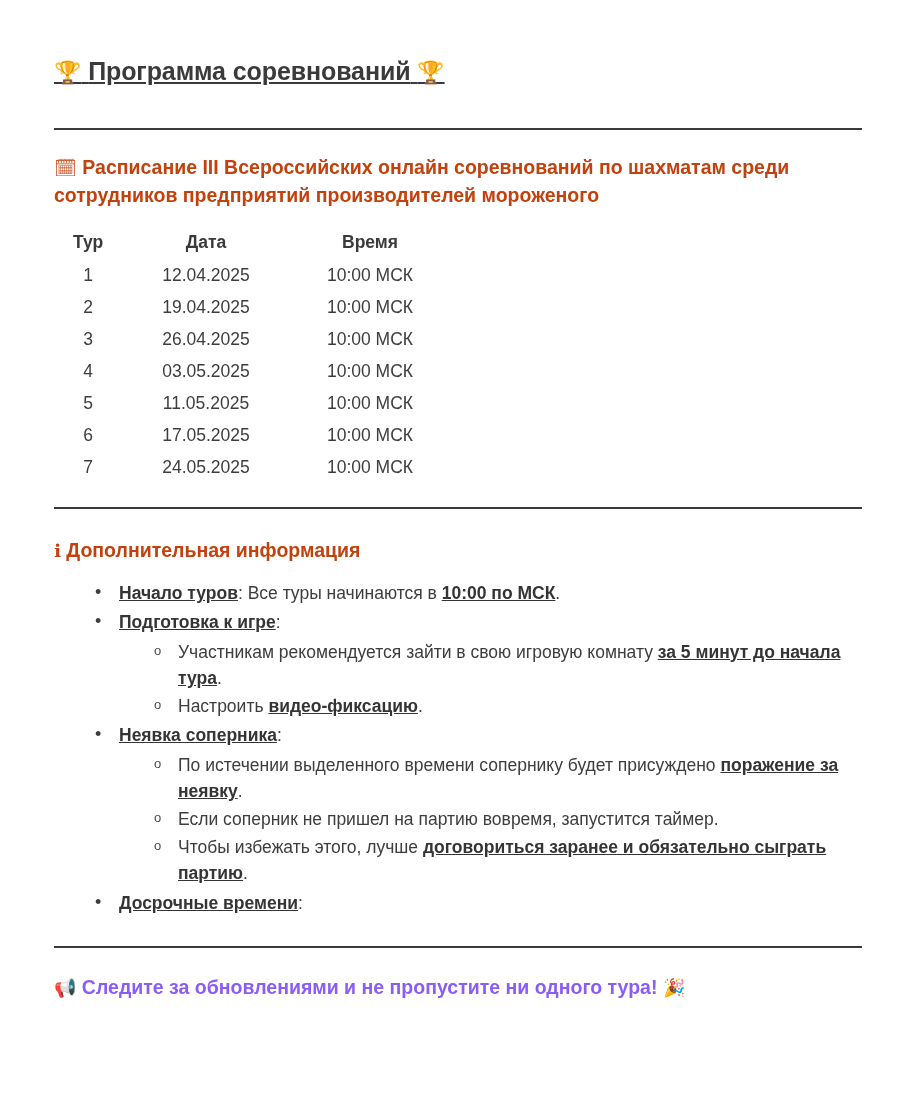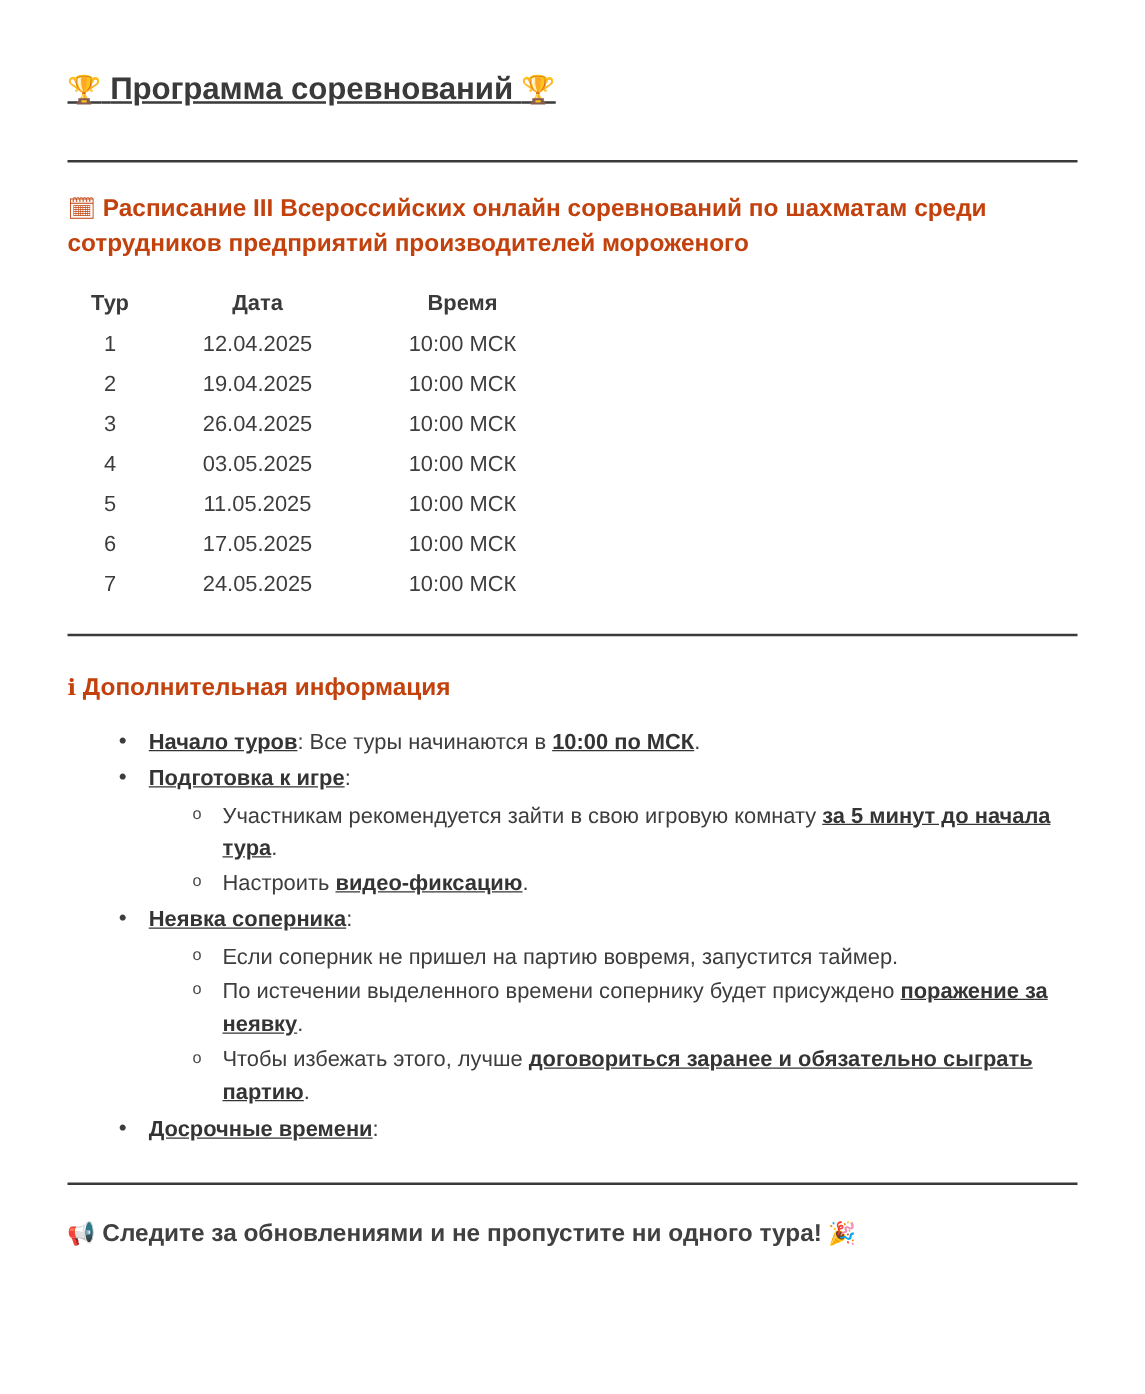--- a/index.html
+++ b/index.html
@@ -135,21 +135,21 @@
     line-height: 1.75;
   }
   li b, li strong { font-weight: bold; color: #343434; text-decoration: underline; }
 
   
   .footer-note {
     margin: 0;
     padding-top: 26px;
     font-size: 19.5px;
     font-weight: bold;
-    color: #404040;
+    color: #8b5cf6;
     line-height: 1.4;
   }
   .footer-note .emo {
     font-family: "DejaVu Sans", sans-serif;
     font-weight: normal;
     font-size: 18px;
   }
 </style>
 </head>
 <body>
@@ -239,22 +239,22 @@
     <span>Дополнительная информация</span>
   </h2>
 
   <ul class="lvl1">
       <li><b>Начало туров</b><span>: Все туры начинаются в </span><b>10:00 по МСК</b><span>.</span></li>
       <li><b>Подготовка к игре</b><span>:</span><ul class="lvl2">
           <li><span>Участникам рекомендуется зайти в свою игровую комнату </span><b>за 5 минут до начала тура</b><span>.</span></li>
           <li><span>Настроить </span><b>видео-фиксацию</b><span>.</span></li>
         </ul></li>
       <li><b>Неявка соперника</b><span>:</span><ul class="lvl2">
+          <li><span>По истечении выделенного времени сопернику будет присуждено </span><b>поражение за неявку</b><span>.</span></li>
           <li><span>Если соперник не пришел на партию вовремя, запустится таймер.</span></li>
-          <li><span>По истечении выделенного времени сопернику будет присуждено </span><b>поражение за неявку</b><span>.</span></li>
           <li><span>Чтобы избежать этого, лучше </span><b>договориться заранее и обязательно сыграть партию</b><span>.</span></li>
         </ul></li>
       <li><b>Досрочные времени</b><span>:</span></li>
     </ul>
 
   <hr class="rule rule-3">
 
   <p class="footer-note">
     <span class="emo">📢</span>
     <span>Следите за обновлениями и не пропустите ни одного тура!</span>

